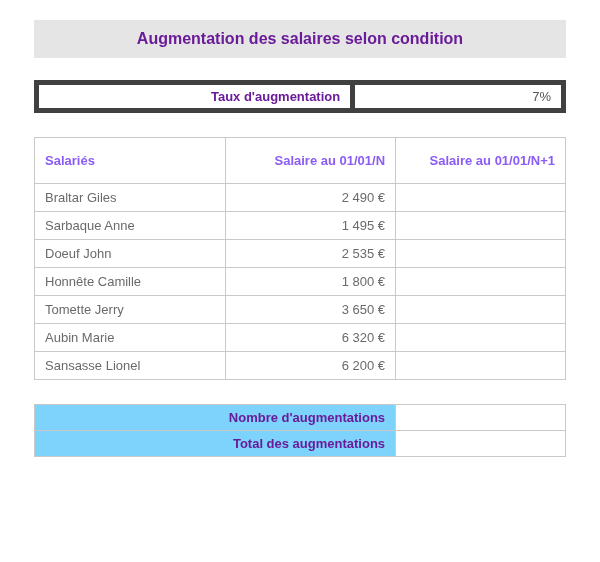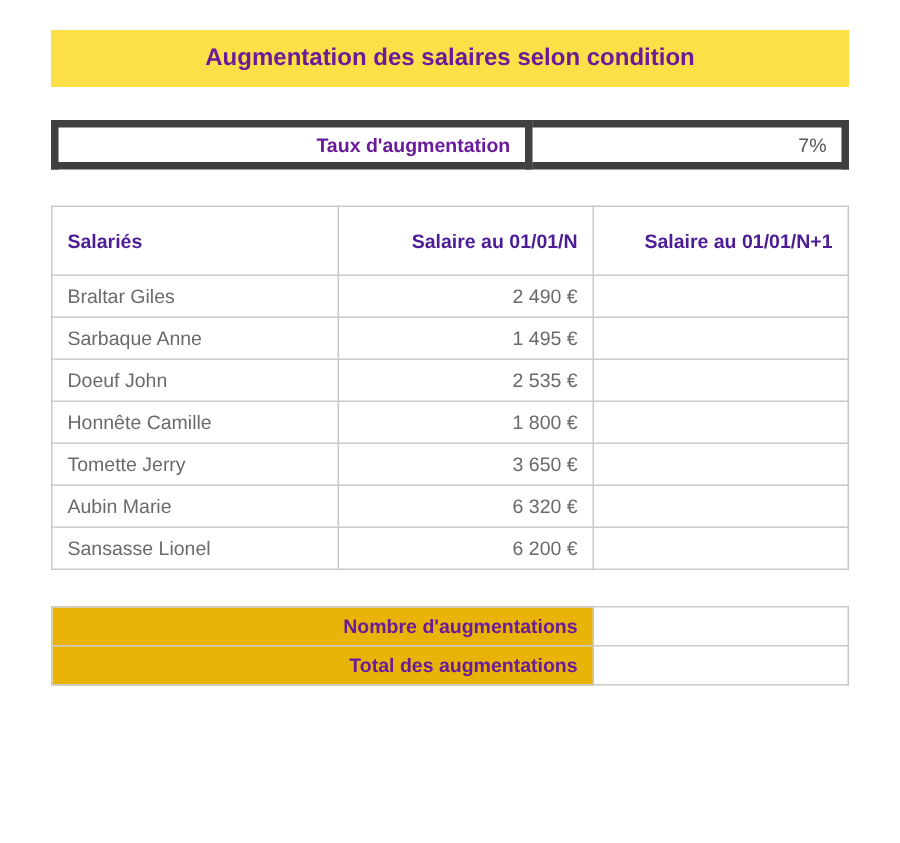--- a/index.html
+++ b/index.html
@@ -5,21 +5,21 @@
   * { box-sizing: border-box; margin: 0; padding: 0; }
   body {
     font-family: "Segoe UI", Tahoma, sans-serif;
     font-size: 13px;
     color: #4a4a4a;
     background: #fff;
     width: 600px;
     padding: 20px 34px;
   }
   .title-bar {
-    background: #fde047;
+    background: #e5e5e5;
     text-align: center;
     padding: 10px 0;
     margin-bottom: 22px;
   }
   .title-bar span {
     color: #6a1b9a;
     font-weight: bold;
     font-size: 16px;
   }
   table {
@@ -43,37 +43,37 @@
     width: 40%;
   }
   .data-table { margin-top: 24px; }
   .data-table th, .data-table td {
     border: 1px solid #c9c9c9;
     padding: 6px 10px;
     height: 28px;
   }
   .data-table th {
     font-weight: bold;
-    color: #4c1d95;
+    color: #8b5cf6;
     text-align: left;
     vertical-align: middle;
     height: 46px;
   }
   .data-table th.right, .data-table td.right { text-align: right; }
   .data-table td { color: #6a6a6a; }
   .data-table .col-name { width: 36%; }
   .data-table .col-sal { width: 32%; }
   .summary-table { margin-top: 24px; }
   .summary-table td {
     border: 1px solid #c9c9c9;
     padding: 4px 10px;
     height: 26px;
   }
   .summary-table .label {
-    background: #eab308;
+    background: #7dd3fc;
     font-weight: bold;
     color: #6a1b9a;
     text-align: right;
     width: 68%;
   }
   .summary-table .value {
     text-align: right;
     width: 32%;
   }
 </style>

